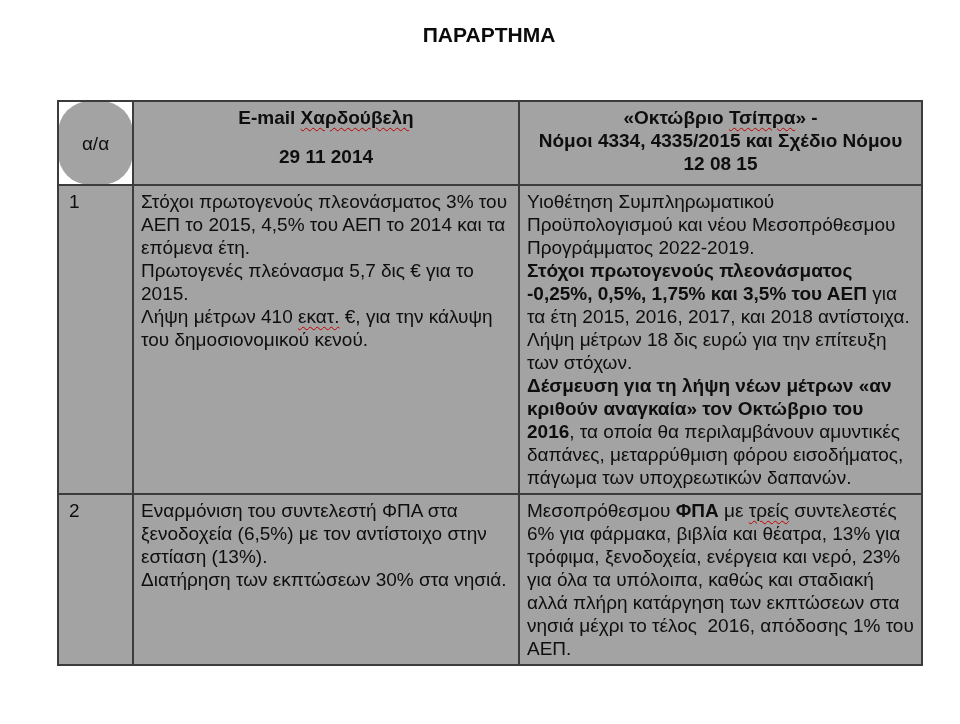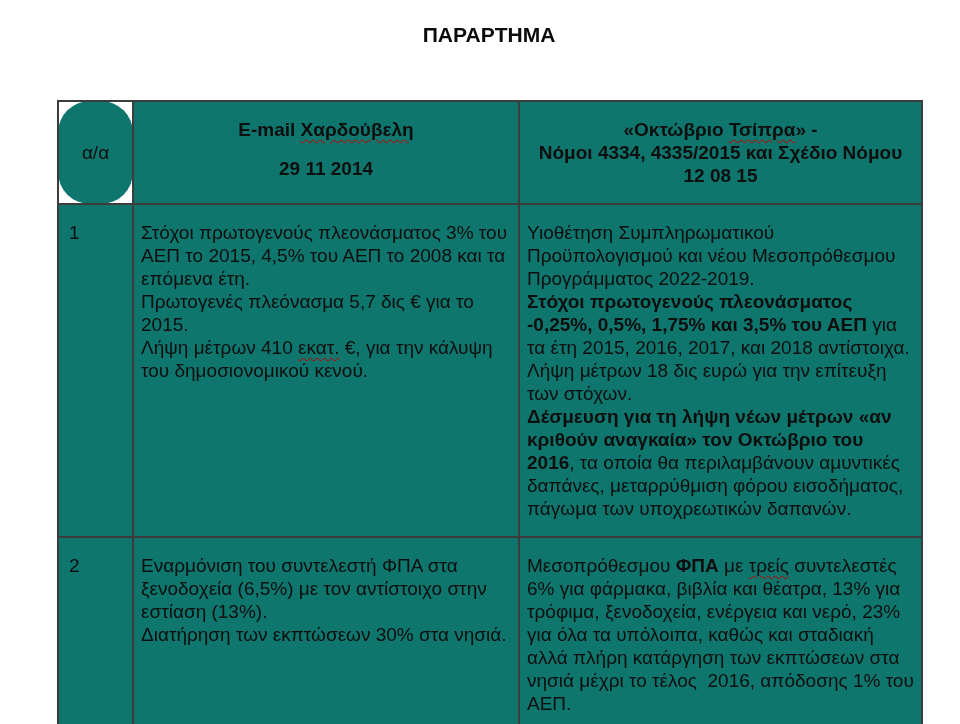--- a/index.html
+++ b/index.html
@@ -34,25 +34,25 @@
     border-collapse: collapse;
     table-layout: fixed;
     width: 864px;
   }
   col.c1 { width: 75px; }
   col.c2 { width: 386px; }
   col.c3 { width: 403px; }
   td.cell {
     border: 2px solid #3c3c3c;
     vertical-align: top;
-    padding: 16px 7px;
+    padding: 4px 7px;
     font-size: 19px;
     line-height: 23px;
     color: #0e0e0e;
-    background: #0f766e;
+    background: #a3a3a3;
   }
   tr.hdr  { height: 84px; }
   tr.row1 { height: 300px; }
   tr.row2 { height: 145px; }
   td.num-hdr {
     text-align: center;
     vertical-align: middle;
     font-weight: normal;
     border-radius: 32px;
   }
@@ -104,21 +104,21 @@
             </td>
           <td class="cell hdr-cell">
               <div class="para"><span class="b">«Οκτώβριο </span><span class="b sq">Τσίπρα</span><span class="b">» -</span></div>
               <div class="para"><span class="b">Νόμοι 4334, 4335/2015 και Σχέδιο Νόμου 12 08 15</span></div>
             </td>
         </tr>
 
         <tr class="row1">
           <td class="cell num-cell">1</td>
           <td class="cell body-cell">
-              <div class="para"><span>Στόχοι πρωτογενούς πλεονάσματος 3% του ΑΕΠ το 2015, 4,5% του ΑΕΠ το 2008 και τα επόμενα έτη.</span></div>
+              <div class="para"><span>Στόχοι πρωτογενούς πλεονάσματος 3% του ΑΕΠ το 2015, 4,5% του ΑΕΠ το 2014 και τα επόμενα έτη.</span></div>
               <div class="para"><span>Πρωτογενές πλεόνασμα 5,7 δις € για το 2015.</span></div>
               <div class="para"><span>Λήψη μέτρων 410 </span><span class="sq">εκατ.</span><span> €, για την κάλυψη του δημοσιονομικού κενού.</span></div>
             </td>
           <td class="cell body-cell">
               <div class="para"><span>Υιοθέτηση Συμπληρωματικού Προϋπολογισμού και νέου Μεσοπρόθεσμου Προγράμματος 2022-2019.</span></div>
               <div class="para"><span class="b">Στόχοι πρωτογενούς πλεονάσματος -0,25%, 0,5%, 1,75% και 3,5% του ΑΕΠ</span><span> για τα έτη 2015, 2016, 2017, και 2018 αντίστοιχα.</span></div>
               <div class="para"><span>Λήψη μέτρων 18 δις ευρώ για την επίτευξη των στόχων.</span></div>
               <div class="para"><span class="b">Δέσμευση για τη λήψη νέων μέτρων «αν κριθούν αναγκαία» τον Οκτώβριο του 2016</span><span>, τα οποία θα περιλαμβάνουν αμυντικές δαπάνες, μεταρρύθμιση φόρου εισοδήματος, πάγωμα των υποχρεωτικών δαπανών.</span></div>
             </td>
         </tr>

